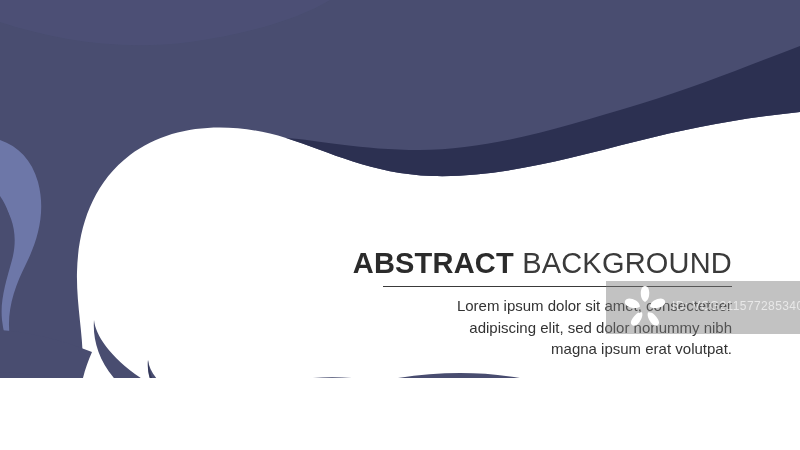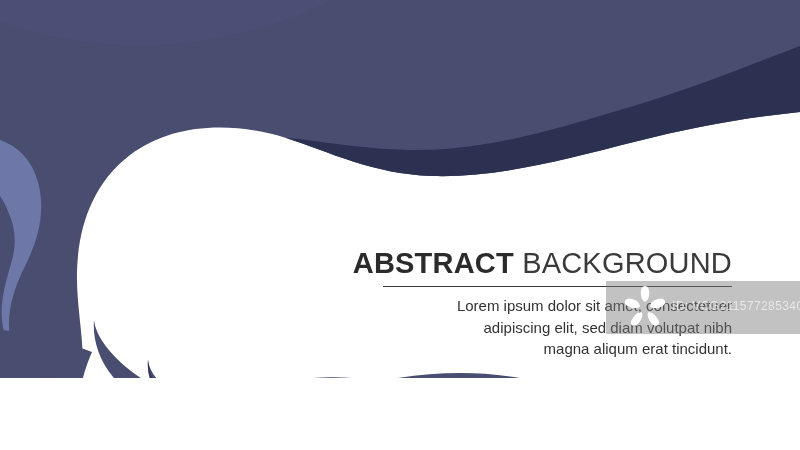--- a/index.html
+++ b/index.html
@@ -219,22 +219,22 @@
   <div id="text-block">
 
     <div id="title-line">
       <span id="title-strong">ABSTRACT</span><span> </span><span id="title-light">BACKGROUND</span>
     </div>
 
     <div id="divider"></div>
 
     <div id="body-copy">
       <div>Lorem ipsum dolor sit amet, consectetuer</div>
-      <div>adipiscing elit, sed diam volutpat nibh</div>
-      <div>magna aliqum erat tincidunt.</div>
+      <div>adipiscing elit, sed dolor nonummy nibh</div>
+      <div>magna ipsum erat volutpat.</div>
     </div>
 
   </div>
 
   <div id="watermark">
     <svg id="wm-logo" viewBox="0 0 46 46">
       <g fill="#ffffff">
         <path d="M23,2 C26,2 28,6 27,12 C26.5,15 25,17 23,18 C21,17 19.5,15 19,12 C18,6 20,2 23,2 Z"></path>
         <path d="M43,17 C44,20 41,23 35,24 C32,24.4 29.6,23.8 28,22.4 C28.4,20.2 29.6,18 32,16.6 C37,13.6 42,14 43,17 Z"></path>
         <path d="M36,41 C33.5,43 29.8,40.8 27,35.4 C25.6,32.7 25.3,30.3 25.9,28.4 C28.1,28.2 30.5,28.8 32.4,30.8 C36.4,34.8 38.5,39 36,41 Z"></path>

